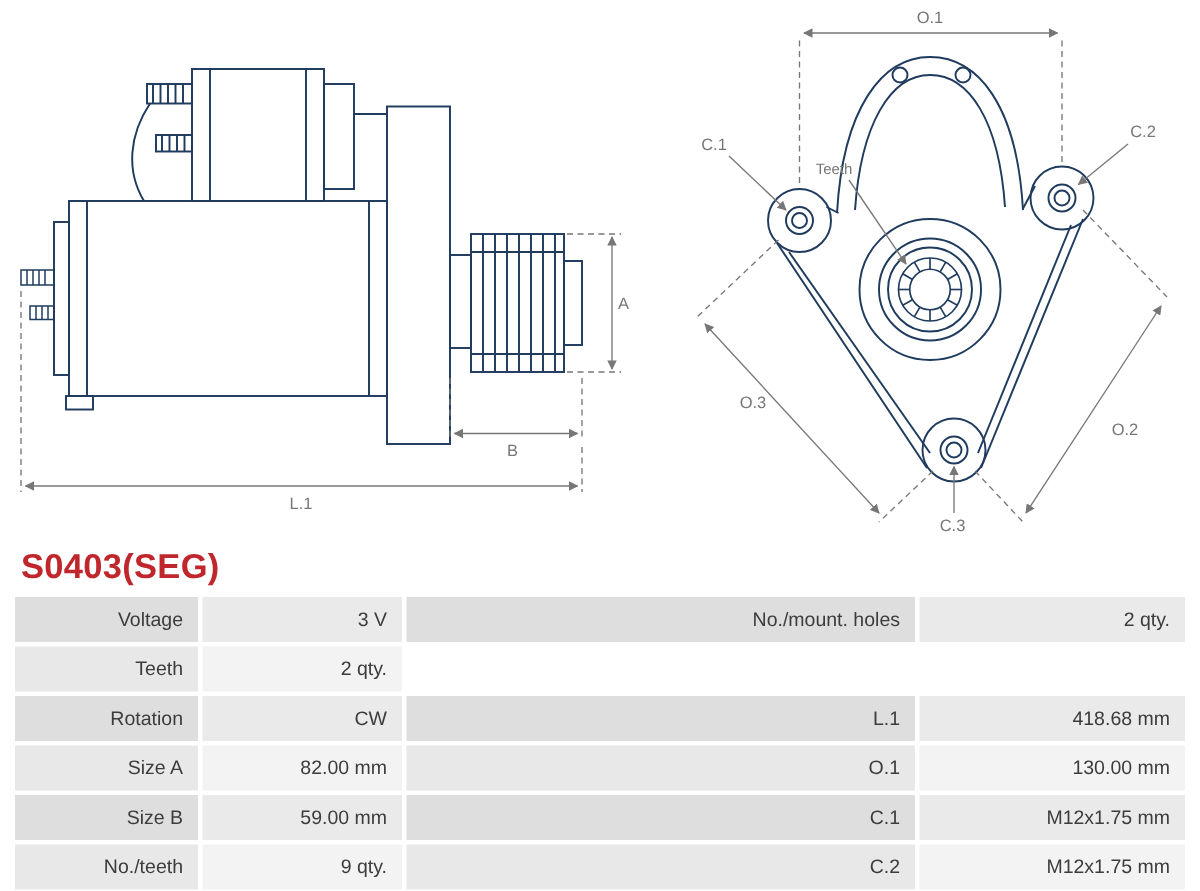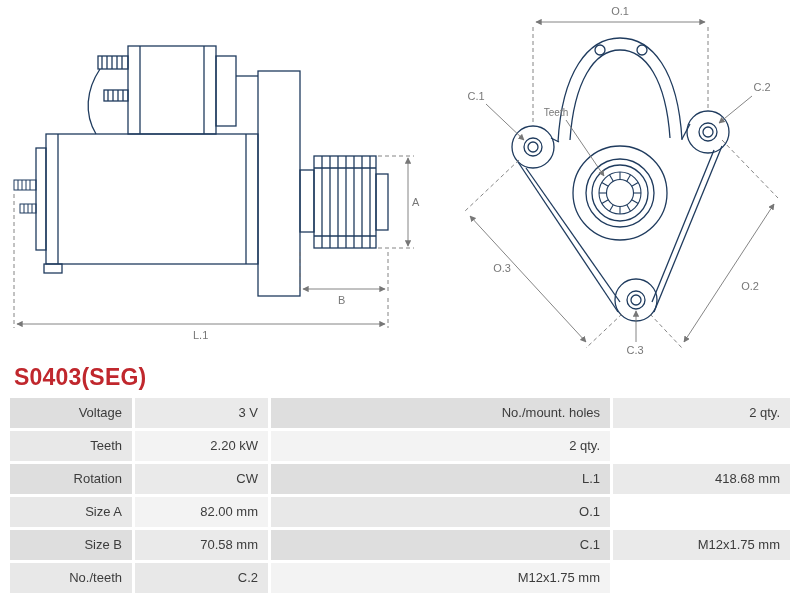--- a/index.html
+++ b/index.html
@@ -197,40 +197,41 @@
 
   <div class="spec-table">
     <div class="row">
       <div class="cell lab">Voltage</div>
       <div class="cell val">3 V</div>
       <div class="cell lab">No./mount. holes</div>
       <div class="cell val">2 qty.</div>
     </div>
     <div class="row">
       <div class="cell lab">Teeth</div>
-      <div class="cell val">2.20 kW</div>
       <div class="cell val">2 qty.</div>
     </div>
     <div class="row">
       <div class="cell lab">Rotation</div>
       <div class="cell val">CW</div>
       <div class="cell lab">L.1</div>
       <div class="cell val">418.68 mm</div>
     </div>
     <div class="row">
       <div class="cell lab">Size A</div>
       <div class="cell val">82.00 mm</div>
       <div class="cell lab">O.1</div>
+      <div class="cell val">130.00 mm</div>
     </div>
     <div class="row">
       <div class="cell lab">Size B</div>
-      <div class="cell val">70.58 mm</div>
+      <div class="cell val">59.00 mm</div>
       <div class="cell lab">C.1</div>
       <div class="cell val">M12x1.75 mm</div>
     </div>
     <div class="row">
       <div class="cell lab">No./teeth</div>
+      <div class="cell val">9 qty.</div>
       <div class="cell lab">C.2</div>
       <div class="cell val">M12x1.75 mm</div>
     </div>
   </div>
 
 </div>
 
 </body></html>

